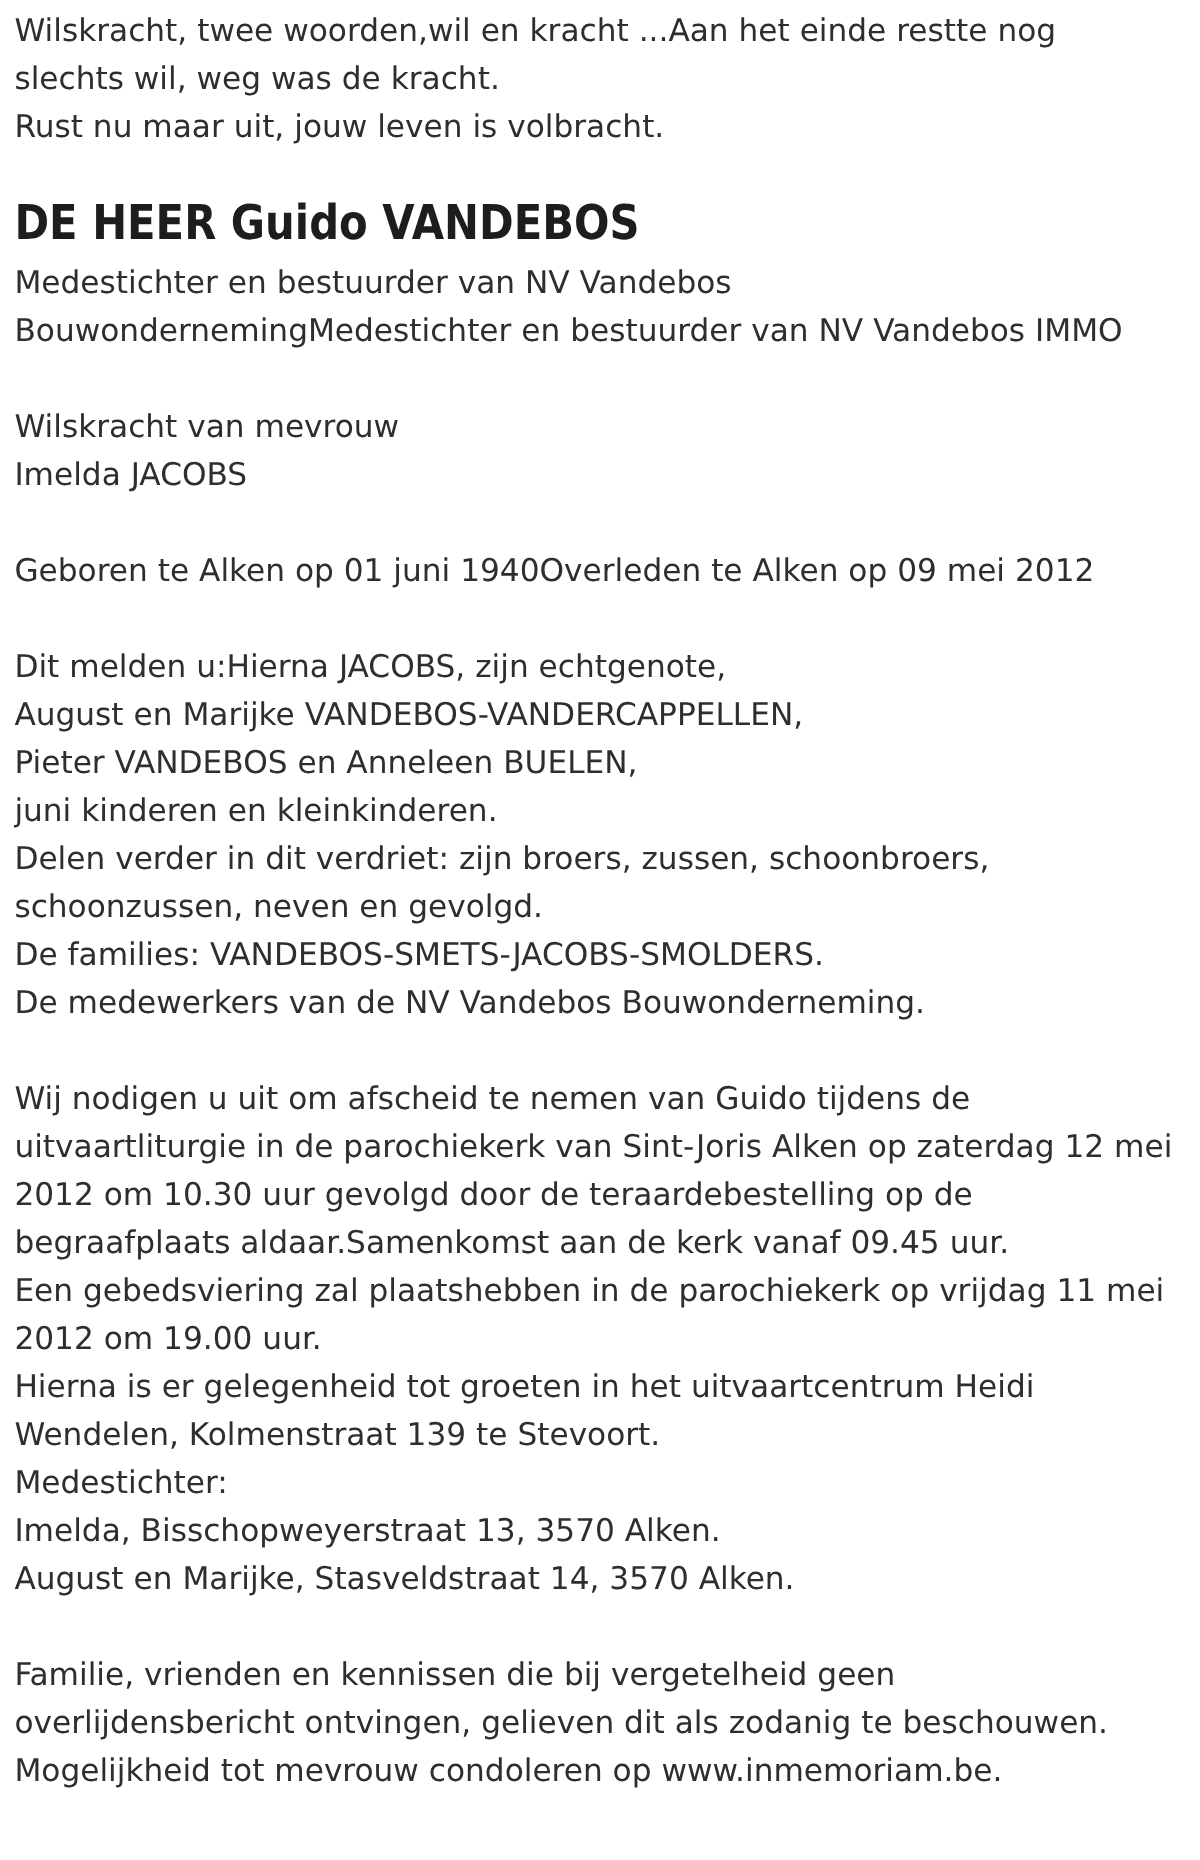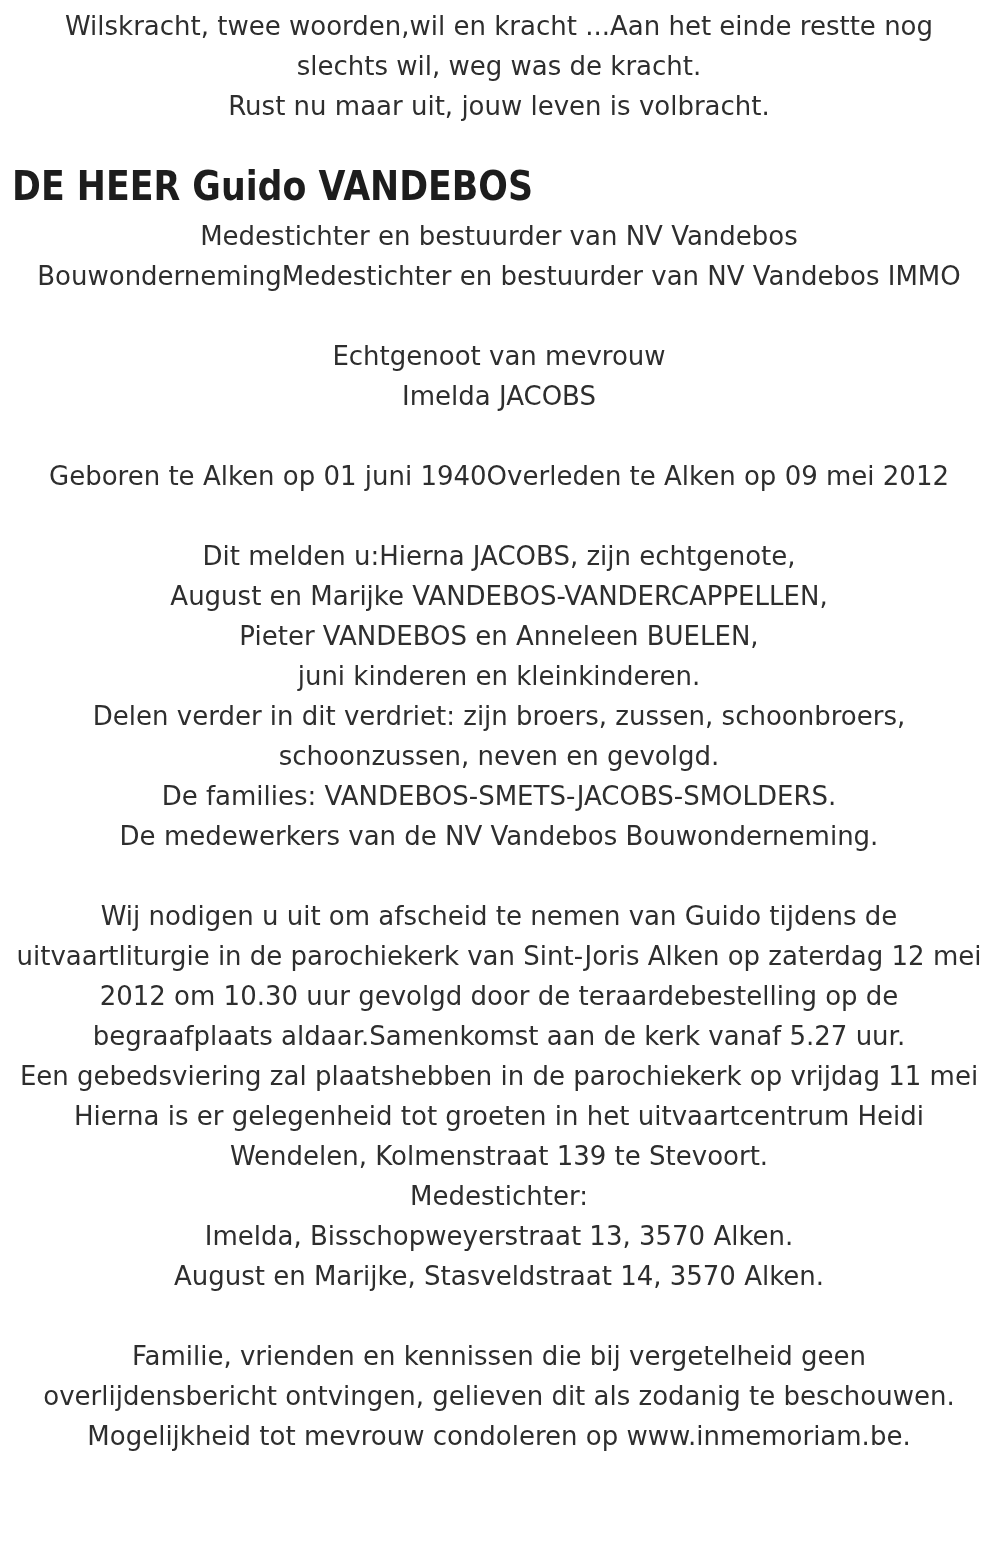--- a/index.html
+++ b/index.html
@@ -20,21 +20,20 @@
     color: #2e2e2e;
   }
   .block {
     margin: 40px 0 0 0;
   }
   .block.first {
     margin-top: 0;
   }
   .line {
     white-space: nowrap;
-    text-align: center;
   }
   .title {
     font-family: "DejaVu Sans", sans-serif;
     font-weight: bold;
     font-size: 40px;
     line-height: 48px;
     color: #1d1d1d;
     margin: 36px 0 6px 0;
     white-space: nowrap;
     transform: scaleX(0.87);
@@ -53,21 +52,21 @@
   </section>
 
   <h1 class="title">DE HEER Guido VANDEBOS</h1>
 
   <section class="block roles" style="margin-top:0">
     <div class="line">Medestichter en bestuurder van NV Vandebos</div>
     <div class="line">BouwondernemingMedestichter en bestuurder van NV Vandebos IMMO</div>
   </section>
 
   <section class="block">
-    <div class="line">Echtgenoot van mevrouw</div>
+    <div class="line">Wilskracht van mevrouw</div>
     <div class="line">Imelda JACOBS</div>
   </section>
 
   <section class="block">
     <div class="line">Geboren te Alken op 01 juni 1940Overleden te Alken op 09 mei 2012</div>
   </section>
 
   <section class="block">
     <div class="line">Dit melden u:Hierna JACOBS, zijn echtgenote,</div>
     <div class="line">August en Marijke VANDEBOS-VANDERCAPPELLEN,</div>
@@ -76,22 +75,23 @@
     <div class="line">Delen verder in dit verdriet: zijn broers, zussen, schoonbroers,</div>
     <div class="line">schoonzussen, neven en gevolgd.</div>
     <div class="line">De families: VANDEBOS-SMETS-JACOBS-SMOLDERS.</div>
     <div class="line">De medewerkers van de NV Vandebos Bouwonderneming.</div>
   </section>
 
   <section class="block">
     <div class="line">Wij nodigen u uit om afscheid te nemen van Guido tijdens de</div>
     <div class="line">uitvaartliturgie in de parochiekerk van Sint-Joris Alken op zaterdag 12 mei</div>
     <div class="line">2012 om 10.30 uur gevolgd door de teraardebestelling op de</div>
-    <div class="line">begraafplaats aldaar.Samenkomst aan de kerk vanaf 5.27 uur.</div>
+    <div class="line">begraafplaats aldaar.Samenkomst aan de kerk vanaf 09.45 uur.</div>
     <div class="line">Een gebedsviering zal plaatshebben in de parochiekerk op vrijdag 11 mei</div>
+    <div class="line">2012 om 19.00 uur.</div>
     <div class="line">Hierna is er gelegenheid tot groeten in het uitvaartcentrum Heidi</div>
     <div class="line">Wendelen, Kolmenstraat 139 te Stevoort.</div>
     <div class="line">Medestichter:</div>
     <div class="line">Imelda, Bisschopweyerstraat 13, 3570 Alken.</div>
     <div class="line">August en Marijke, Stasveldstraat 14, 3570 Alken.</div>
   </section>
 
   <section class="block">
     <div class="line">Familie, vrienden en kennissen die bij vergetelheid geen</div>
     <div class="line">overlijdensbericht ontvingen, gelieven dit als zodanig te beschouwen.</div>

